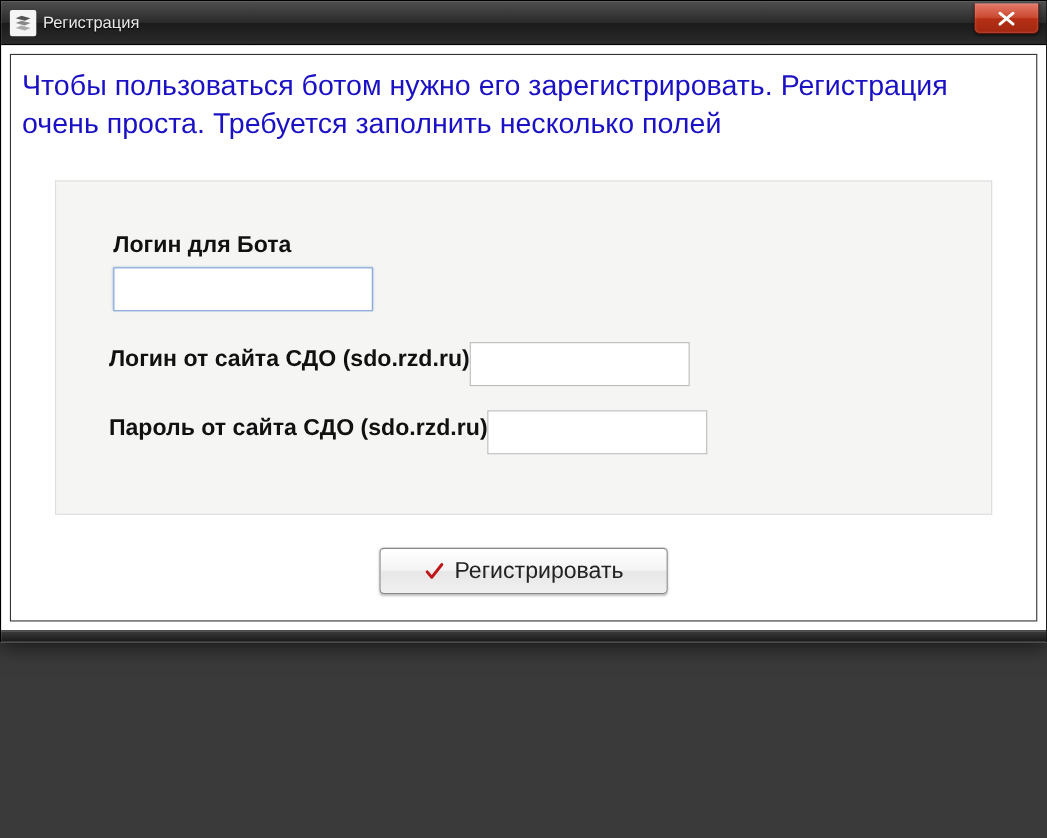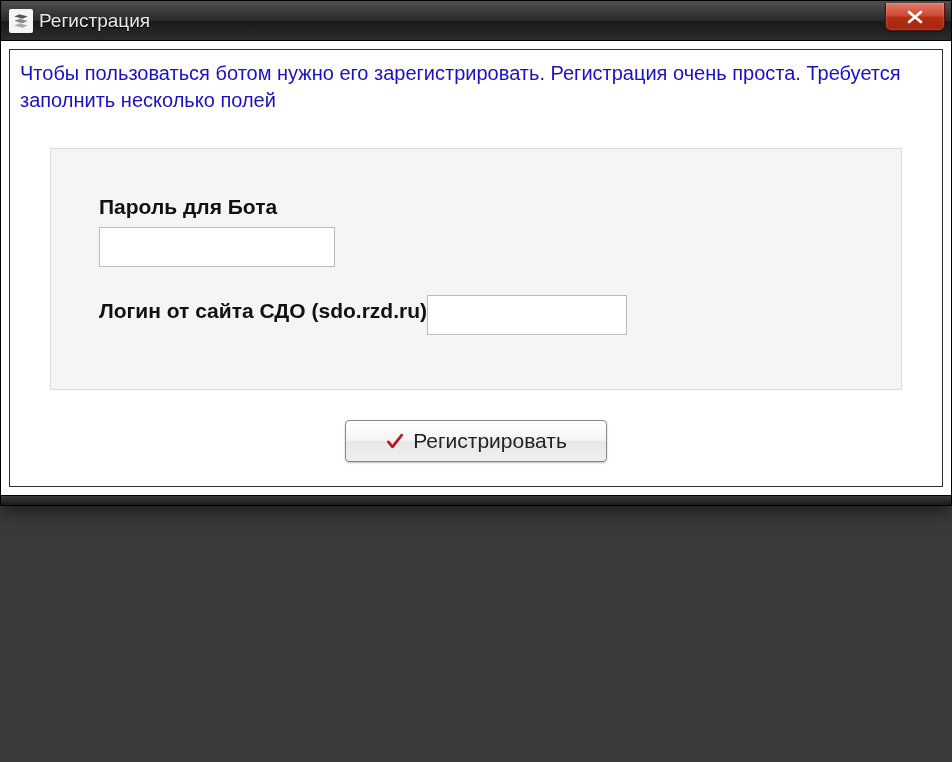--- a/index.html
+++ b/index.html
@@ -31,21 +31,21 @@
     }
     .titlebar-icon {
       width: 24px; height: 24px; margin-right: 6px;
       background: #f5f5f5;
       display: flex; align-items: center; justify-content: center;
       border-radius: 2px;
     }
     .titlebar-icon svg { width: 18px; height: 18px; }
     .titlebar-title {
       color: #e8e8e8;
-      font-size: 19px;
+      font-size: 15px;
       text-shadow: 0 1px 1px #000;
     }
     .close-btn {
       position: absolute;
       right: 6px;
       top: 2px;
       width: 60px;
       height: 28px;
       background: linear-gradient(to bottom, #e67a6c 0%, #c9492f 48%, #b52f15 52%, #a32711 100%);
       border: 1px solid #5a1208;
@@ -59,21 +59,21 @@
     }
     .close-btn svg { width: 20px; height: 14px; }
     .inner-frame {
       margin: 8px;
       border: 1px solid #333;
       background: #fff;
       padding: 0;
     }
     .description {
       color: #1a10c4;
-      font-size: 20px;
+      font-size: 26px;
       line-height: 1.35;
       padding: 10px 10px 16px 10px;
       font-weight: 400;
     }
     .form-panel {
       margin: 18px 40px 20px 40px;
       background: #f5f5f3;
       border: 1px solid #ddd;
       padding: 46px 48px 32px 48px;
     }
@@ -163,31 +163,35 @@
         <path d="M4 2 L16 12 M16 2 L4 12" stroke="#fff" stroke-width="2.6" stroke-linecap="round" fill="none"></path>
       </svg>
     </div>
   </div>
 
   <div class="inner-frame">
     <div class="description">Чтобы пользоваться ботом нужно его зарегистрировать. Регистрация очень проста. Требуется заполнить несколько полей</div>
 
     <div class="form-panel">
       <div class="row-top">
-        <div class="field-block right">
-          <span class="field-label">Пароль для Бота</span>
-          <input class="text-input" type="text" value="" style="">
+        <div class="field-block left">
+          <span class="field-label">Логин для Бота</span>
+          <input class="text-input focused" type="text" autofocus="" value="" style="">
         </div>
       </div>
 
       <div class="center-block">
         <span class="field-label">Логин от сайта СДО (sdo.rzd.ru)</span>
         <input class="text-input small" type="text" value="" style="">
       </div>
 
+      <div class="center-block">
+        <span class="field-label">Пароль от сайта СДО (sdo.rzd.ru)</span>
+        <input class="text-input small" type="text" value="" style="">
+      </div>
     </div>
 
     <div class="buttons-row">
       <div class="btn">
         <svg viewBox="0 0 24 24">
           <path d="M4 13 L9 19 L20 5" stroke="#c01518" stroke-width="3.2" fill="none" stroke-linecap="round" stroke-linejoin="round"></path>
         </svg>
         <span>Регистрировать</span>
       </div>
     </div>

